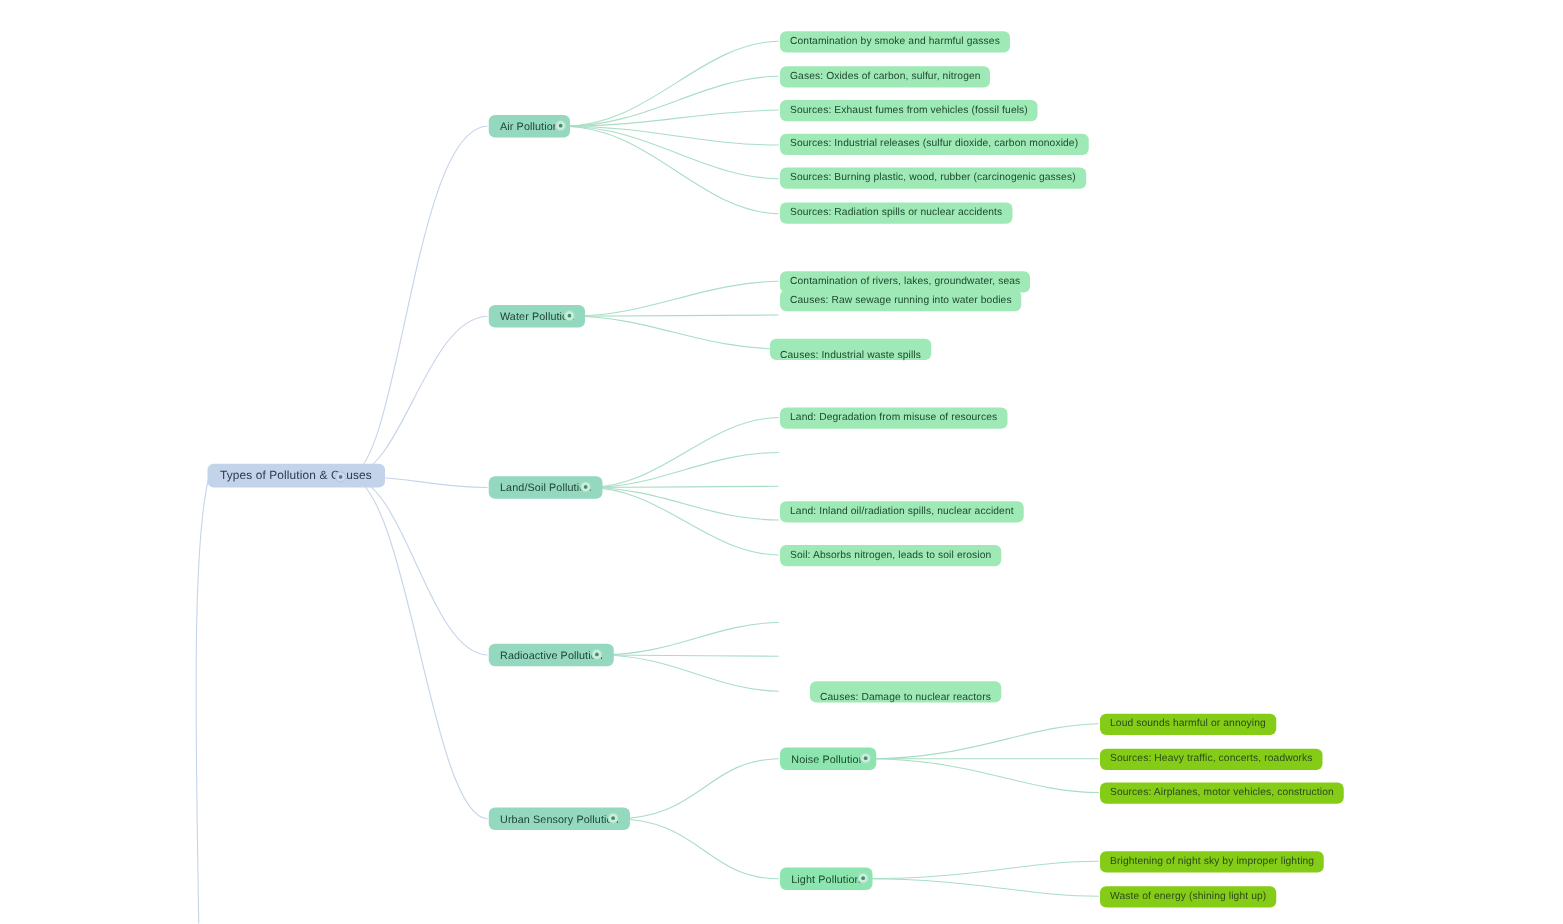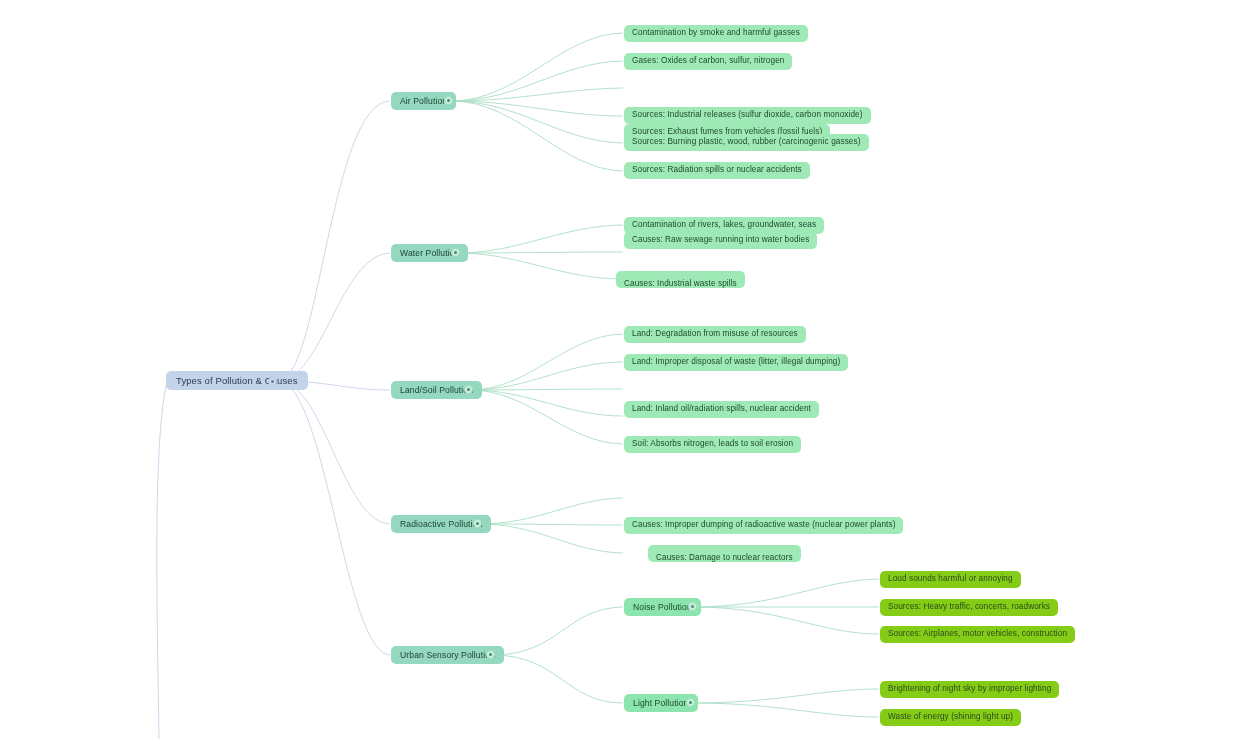--- a/index.html
+++ b/index.html
@@ -169,21 +169,21 @@
     <span class="node-label">Air Pollution</span>
   </div>
   <span class="handle handle-green" style="left:444px; top:96px;"></span>
 
   <div class="node node-leaf" style="left:624px; top:25px;">
     <span class="node-label">Contamination by smoke and harmful gasses</span>
   </div>
   <div class="node node-leaf" style="left:624px; top:53px;">
     <span class="node-label">Gases: Oxides of carbon, sulfur, nitrogen</span>
   </div>
-  <div class="node node-leaf" style="left:624px; top:80px;margin-top:44px;">
+  <div class="node node-leaf" style="left:624px; top:80px;">
     <span class="node-label">Sources: Exhaust fumes from vehicles (fossil fuels)</span>
   </div>
   <div class="node node-leaf" style="left:624px; top:134px;">
     <span class="node-label">Sources: Burning plastic, wood, rubber (carcinogenic gasses)</span>
   </div>
   <div class="node node-leaf" style="left:624px; top:107px;">
     <span class="node-label">Sources: Industrial releases (sulfur dioxide, carbon monoxide)</span>
   </div>
   <div class="node node-leaf" style="left:624px; top:162px;">
     <span class="node-label">Sources: Radiation spills or nuclear accidents</span>
@@ -205,38 +205,32 @@
   </div>
 
   <div class="node node-branch" style="left:391px; top:381px;">
     <span class="node-label">Land/Soil Pollution</span>
   </div>
   <span class="handle handle-green" style="left:464px; top:385px;"></span>
 
   <div class="node node-leaf" style="left:624px; top:326px;">
     <span class="node-label">Land: Degradation from misuse of resources</span>
   </div>
-  <div class="node node-leaf" style="left:624px; top:354px;">
-    <span class="node-label">Land: Improper disposal of waste (litter, illegal dumping)</span>
-  </div>
   <div class="node node-leaf" style="left:624px; top:401px;">
     <span class="node-label">Land: Inland oil/radiation spills, nuclear accident</span>
   </div>
   <div class="node node-leaf" style="left:624px; top:436px;">
     <span class="node-label">Soil: Absorbs nitrogen, leads to soil erosion</span>
   </div>
 
   <div class="node node-branch" style="left:391px; top:515px;">
     <span class="node-label">Radioactive Pollution</span>
   </div>
   <span class="handle handle-green" style="left:473px; top:519px;"></span>
 
-  <div class="node node-leaf" style="left:624px; top:517px;">
-    <span class="node-label">Causes: Improper dumping of radioactive waste (nuclear power plants)</span>
-  </div>
   <div class="node node-leaf" style="left:648px; top:545px;align-items:flex-end;">
     <span class="node-label">Causes: Damage to nuclear reactors</span>
   </div>
 
   <div class="node node-branch" style="left:391px; top:646px;">
     <span class="node-label">Urban Sensory Pollution</span>
   </div>
   <span class="handle handle-green" style="left:486px; top:650px;"></span>
 
   <div class="node node-sub" style="left:624px; top:598px;">

